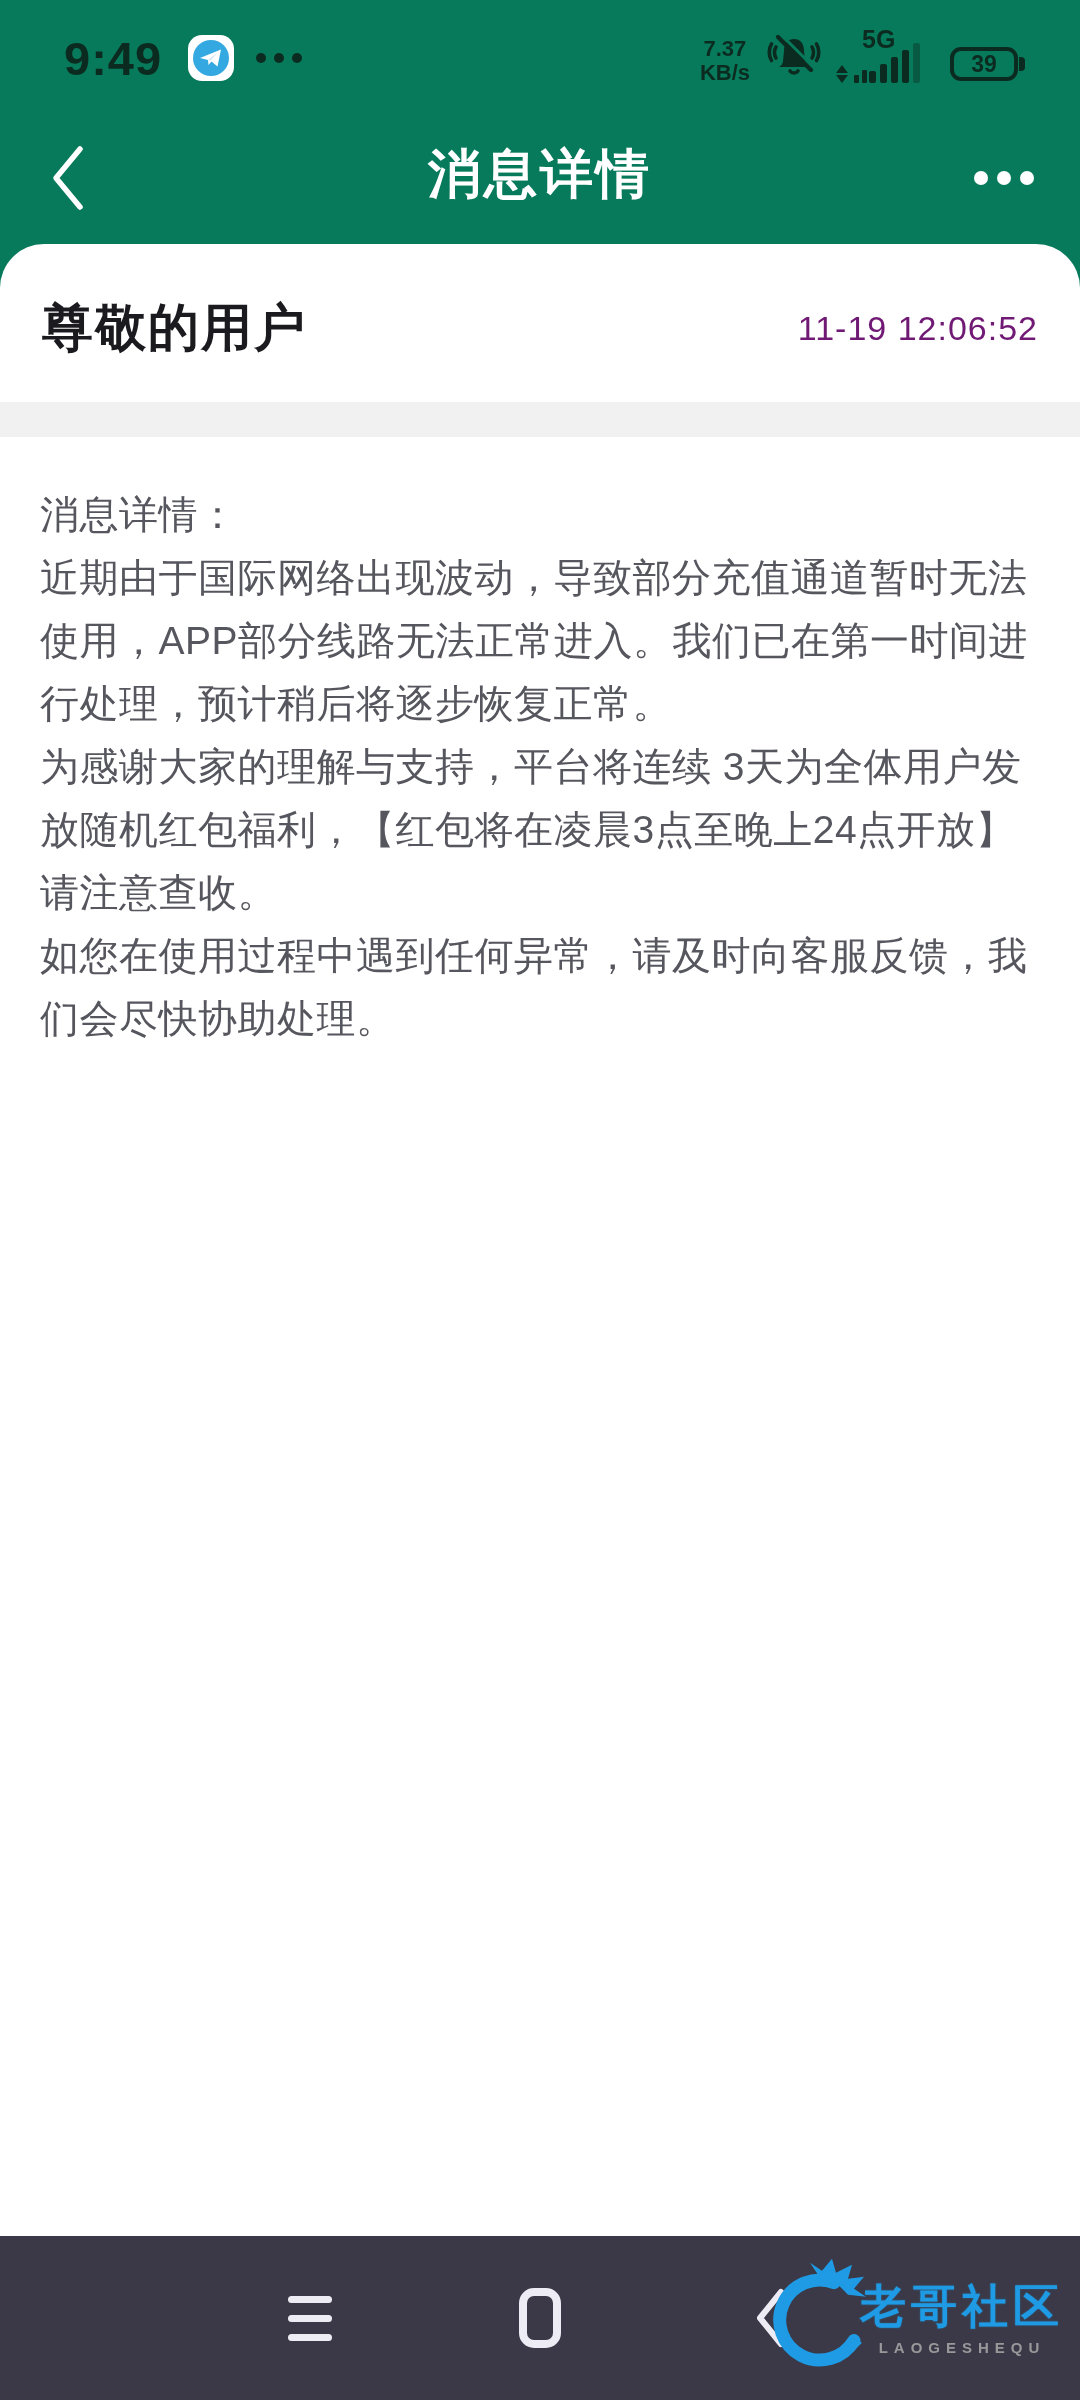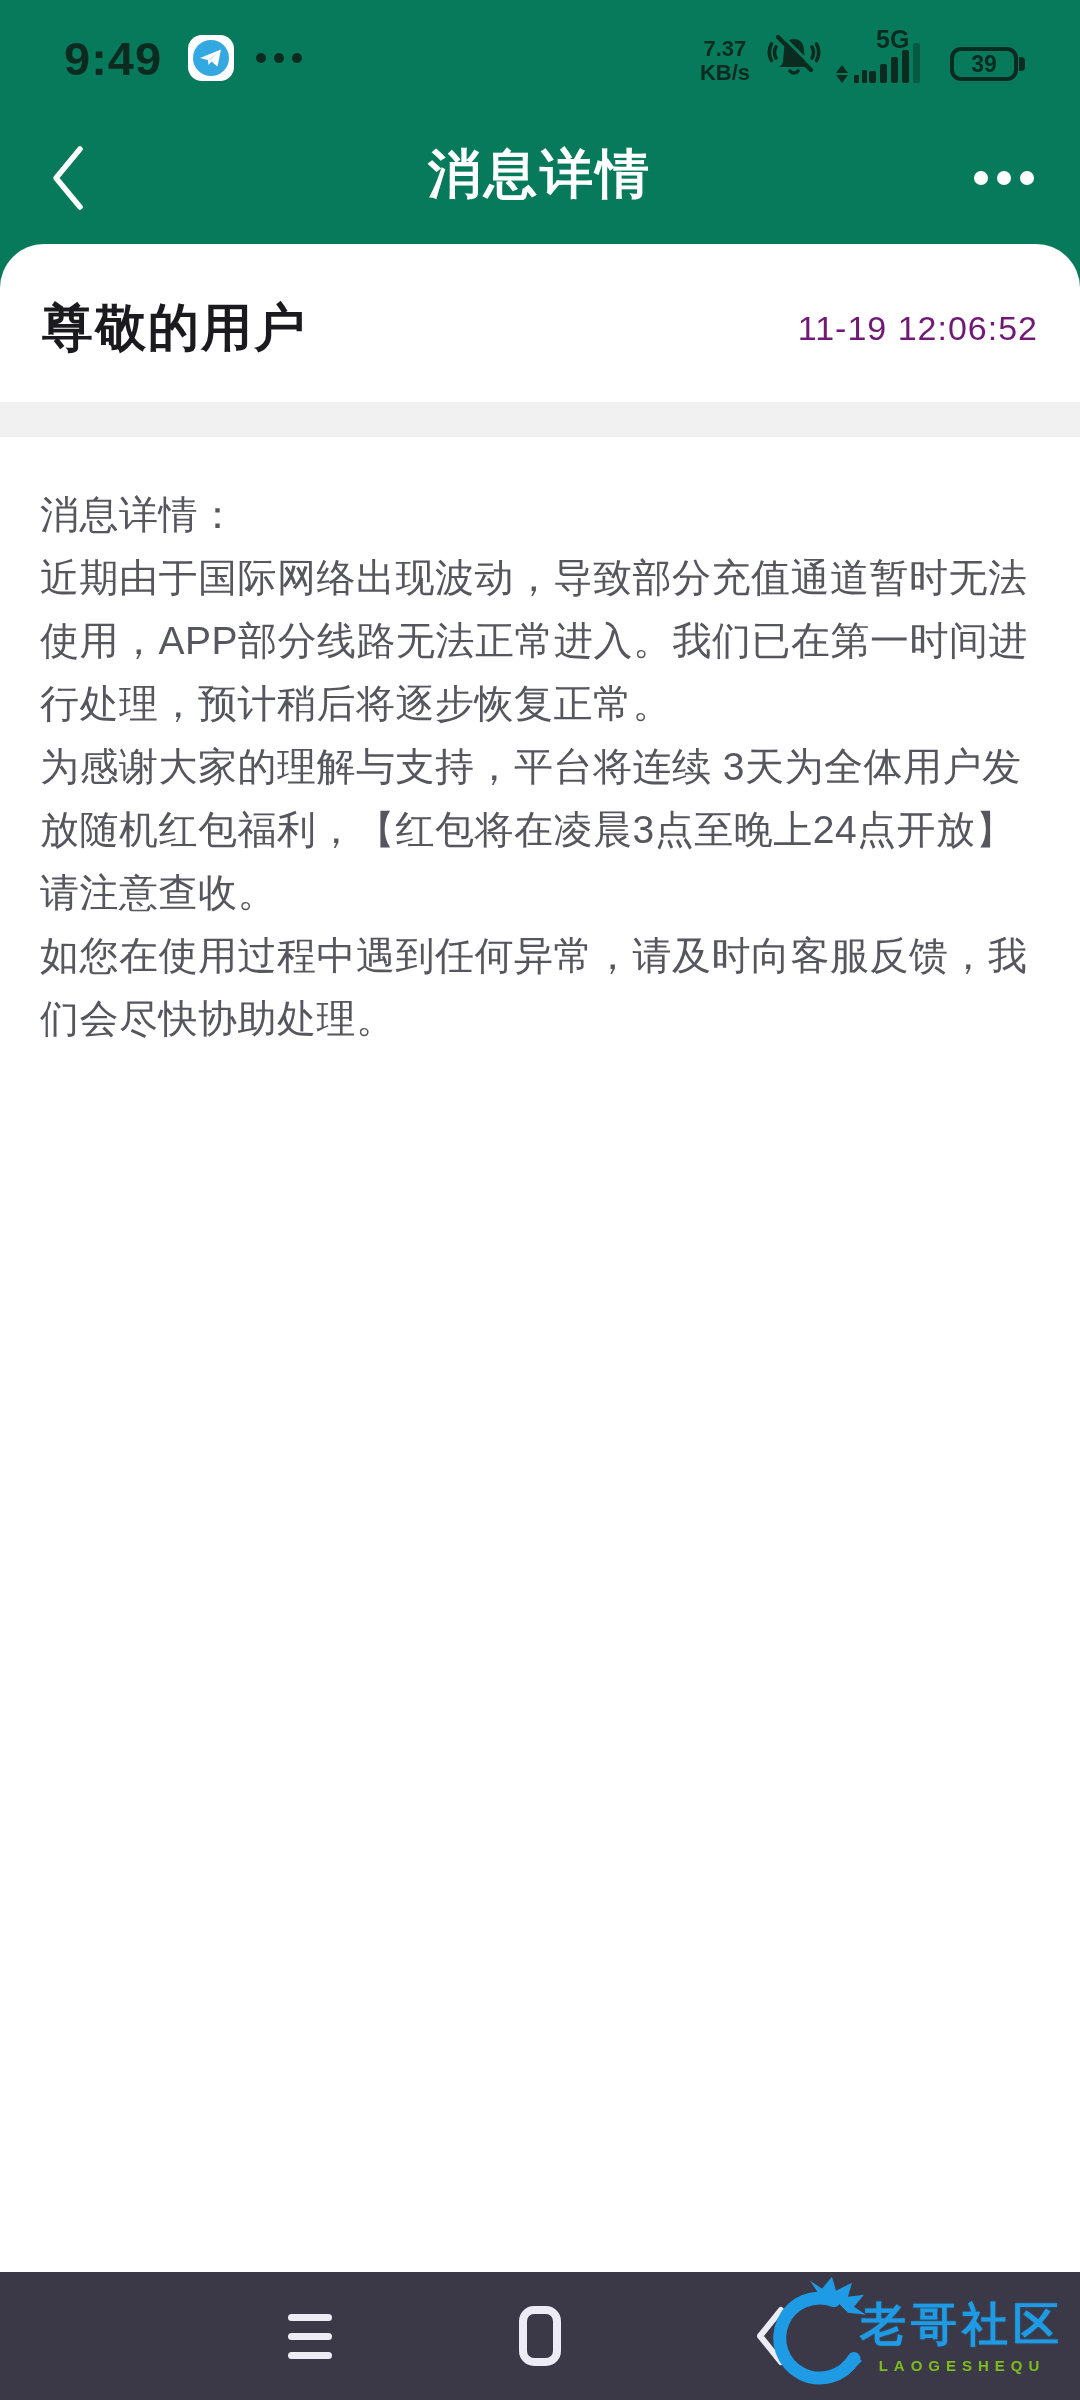--- a/index.html
+++ b/index.html
@@ -24,21 +24,21 @@
     display:flex; align-items:center; justify-content:center; margin-left:26px;
   }
   .sb-dots { display:flex; margin-left:22px; }
   .sb-dots i { width:10px; height:10px; border-radius:50%; background:#0c2b20; margin-left:8px; }
   .sb-dots i:first-child { margin-left:0; }
 
   .sb-right { display:flex; align-items:flex-end; }
   .net-speed { text-align:center; font-size:22px; font-weight:700; line-height:24px; margin-bottom:2px; }
   .mute-wrap { margin-left:16px; margin-bottom:0px; }
   .signal { position:relative; width:92px; height:58px; margin-left:14px; }
-  .sig-5g { position:absolute; top:-4px; left:26px; font-size:25px; font-weight:700; letter-spacing:0px;margin-left:14px; }
+  .sig-5g { position:absolute; top:-4px; left:26px; font-size:25px; font-weight:700; letter-spacing:0px; }
   .sig-main { position:absolute; right:8px; bottom:4px; display:flex; align-items:flex-end; }
   .sig-main i { width:7px; margin-left:4px; background:#0c2b20; border-radius:2px; display:block; }
   .sig-main i:nth-child(1){height:12px;} .sig-main i:nth-child(2){height:19px;}
   .sig-main i:nth-child(3){height:26px;} .sig-main i:nth-child(4){height:33px;}
   .sig-main i:nth-child(5){height:40px; opacity:.40;}
   .sig-mini { position:absolute; left:0; bottom:4px; display:flex; align-items:flex-end; }
   .sig-mini .arrows { display:flex; flex-direction:column; margin-right:3px; }
   .sig-mini .arrows b { width:0; height:0; border-left:6px solid transparent; border-right:6px solid transparent; display:block; }
   .sig-mini .arrows b.up { border-bottom:8px solid #0c2b20; margin-bottom:2px; }
   .sig-mini .arrows b.down { border-top:8px solid #0c2b20; }
@@ -69,32 +69,32 @@
   .card { background:#ffffff; border-radius:44px 44px 0 0; margin-top:-44px; flex:1 1 auto; position:relative; z-index:2; }
   .card-head { height:158px; display:flex; align-items:center; justify-content:space-between; padding:10px 42px 0 42px; }
   .msg-title { font-size:51px; font-weight:600; color:#1b1b1f; letter-spacing:2px; }
   .msg-time { font-size:34px; color:#701a75; letter-spacing:1px; }
   .divider { height:35px; background:#f1f1f2; }
   .msg-body { padding:46px 40px 0 40px; }
   .msg-body p { margin:0; font-size:39px; line-height:63px; color:#56565e; letter-spacing:.5px; }
 
   
   .navbar {
-    height:128px; flex:0 0 auto; background:#3b3947; position:relative;
+    height:164px; flex:0 0 auto; background:#3b3947; position:relative;
     display:flex; align-items:center; justify-content:center; gap:142px;
   }
   .nb { width:88px; height:100px; display:flex; align-items:center; justify-content:center; }
   .hamburger i { display:block; width:44px; height:7px; border-radius:4px; background:#edebf3; margin:12px auto; }
   .home-square { display:block; width:42px; height:60px; border:8px solid #edebf3; border-radius:15px; }
 
   .watermark { position:absolute; right:16px; top:50%; transform:translateY(-52%); display:flex; align-items:center; pointer-events:none; }
   .wm-logo { margin-right:-16px; }
   .wm-text { display:flex; flex-direction:column; align-items:center; }
   .wm-title { font-size:46px; font-weight:800; color:#1e9be4; letter-spacing:5px; white-space:nowrap; text-shadow:0 0 2px rgba(30,155,228,.5); }
-  .wm-sub { font-size:15px; font-weight:700; color:#84cc16; letter-spacing:6px; margin-top:1px; opacity:.9; }
+  .wm-sub { font-size:15px; font-weight:700; color:#a3a3a3; letter-spacing:6px; margin-top:1px; opacity:.9; }
 </style>
 </head>
 <body>
 
 <div class="phone">
 
   <div class="top-green">
 
     <div class="status-bar">
       <div class="sb-left">

